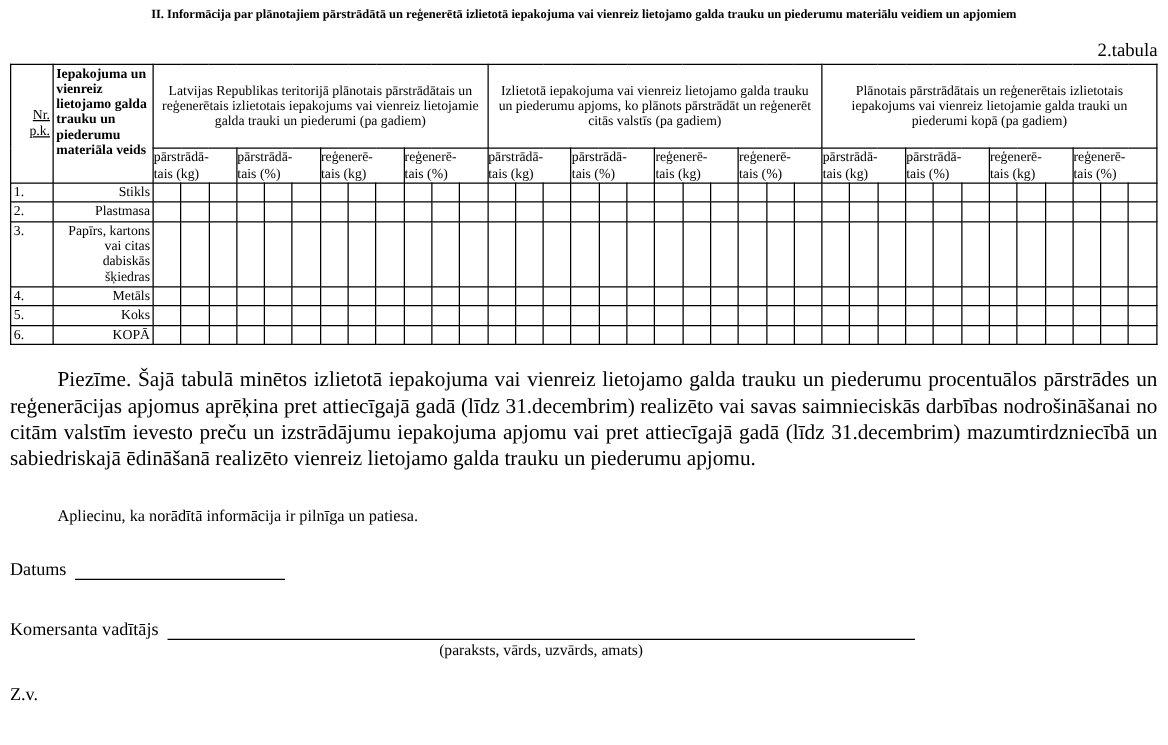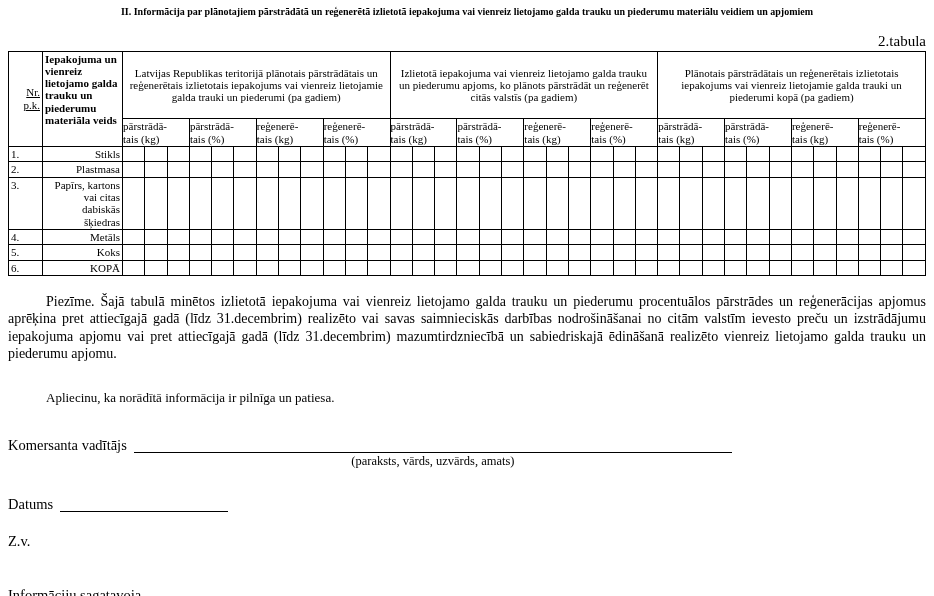--- a/index.html
+++ b/index.html
@@ -58,21 +58,21 @@
     white-space: pre-line;
     text-align: left;
     vertical-align: top;
     padding: 1px 0;
   }
   td.c-nr { text-align: left; vertical-align: top; }
   td.c-mat { text-align: right; vertical-align: top; }
   td.c-data { height: 14px; padding: 0; }
 
   .note {
-    font-size: 14px;
+    font-size: 17px;
     line-height: 1.24;
     text-align: justify;
     text-indent: 38px;
     margin: 17px 0 0 0;
   }
   .declaration {
     font-size: 13px;
     text-indent: 38px;
     margin: 28px 0 0 0;
   }
@@ -435,33 +435,33 @@
           <td class="c-data"></td>
           <td class="c-data"></td>
         </tr>
       </tbody>
     </table>
 
   <p class="note">Piezīme. Šajā tabulā minētos izlietotā iepakojuma vai vienreiz lietojamo galda trauku un piederumu procentuālos pārstrādes un reģenerācijas apjomus aprēķina pret attiecīgajā gadā (līdz 31.decembrim) realizēto vai savas saimnieciskās darbības nodrošināšanai no citām valstīm ievesto preču un izstrādājumu iepakojuma apjomu vai pret attiecīgajā gadā (līdz 31.decembrim) mazumtirdzniecībā un sabiedriskajā ēdināšanā realizēto vienreiz lietojamo galda trauku un piederumu apjomu.</p>
 
   <p class="declaration">Apliecinu, ka norādītā informācija ir pilnīga un patiesa.</p>
 
+  <div class="field-row row-date">
+    <span class="f-label">Datums</span>
+    <span class="sig-line date-line"></span>
+  </div>
+
   <div class="field-row">
     <span class="f-label">Komersanta vadītājs</span>
     <span class="sig-block manager-block">
       <span class="sig-line"></span>
       <span class="sig-hint">(paraksts, vārds, uzvārds, amats)</span>
     </span>
   </div>
 
-  <div class="field-row row-date">
-    <span class="f-label">Datums</span>
-    <span class="sig-line date-line"></span>
-  </div>
-
   <div class="zv">Z.v.</div>
 
   <div class="field-row row-preparer">
     <span class="f-label">Informāciju sagatavoja</span>
     <span class="sig-block">
       <span class="sig-line"></span>
     </span>
   </div>
 
 </div>

